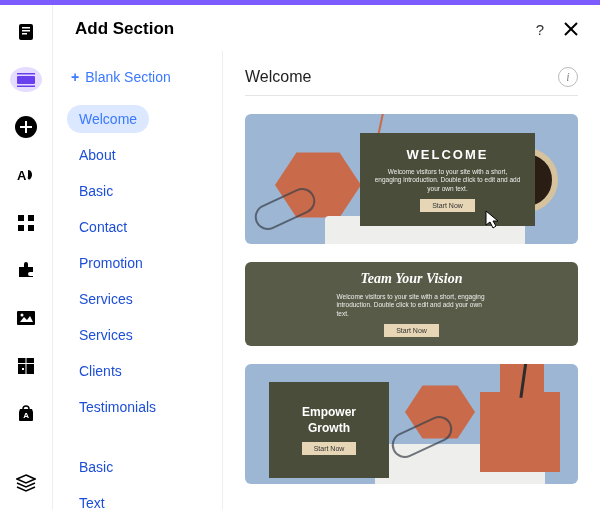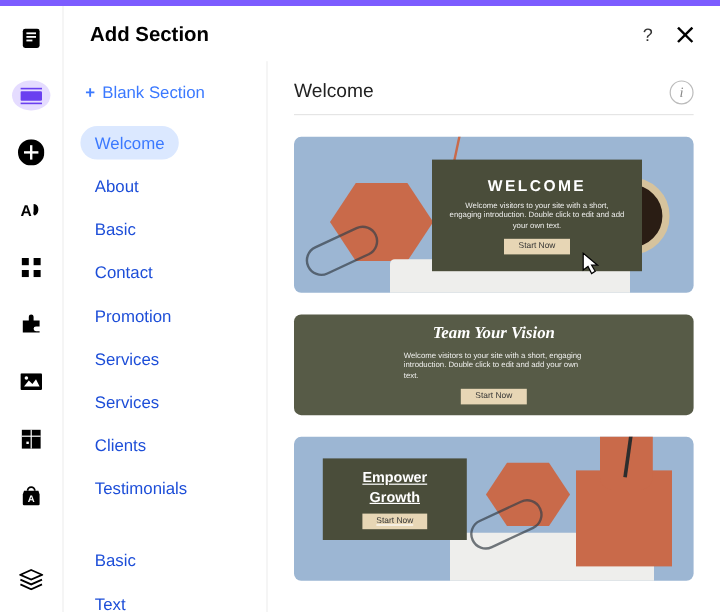--- a/index.html
+++ b/index.html
@@ -39,21 +39,21 @@
 .cup{width:44px;height:48px;background:#c96a4a;border-radius:4px 4px 10px 10px;}
 .pen2{width:3px;height:52px;background:#2d2d2d;transform:rotate(8deg);}
 .overlay{position:absolute;background:#4a4d3a;color:#fff;text-align:center;display:flex;flex-direction:column;align-items:center;justify-content:center;gap:6px;padding:10px 14px;}
 .ov1{left:115px;top:19px;width:175px;height:93px;}
 .ov1 h3{font-size:13px;letter-spacing:2px;font-weight:700;}
 .desc{font-size:6.5px;line-height:1.3;opacity:.9;max-width:150px;}
 .btn{background:#e7d6b5;color:#333;font-size:7px;padding:3px 12px;}
 .card2{height:84px;background:#575b47;display:flex;flex-direction:column;align-items:center;justify-content:center;gap:6px;color:#fff;}
 .card2 h3{font-size:14px;font-family:Georgia,serif;font-style:italic;font-weight:600;}
 .card3{height:120px;background:#9cb6d3;}
-.ov3{left:24px;top:18px;width:120px;height:68px;text-decoration:underline;}
+.ov3{left:24px;top:18px;width:120px;height:96px;}
 .ov3 h3{font-size:12px;font-weight:700;line-height:1.3;}
 .cursor{position:absolute;pointer-events:none;}
 .spacer{flex:1;}
 .cats .gap1{height:10px;}
 </style>
 </head>
 <body>
 
 <div class="topbar"></div>
 <div class="app">

